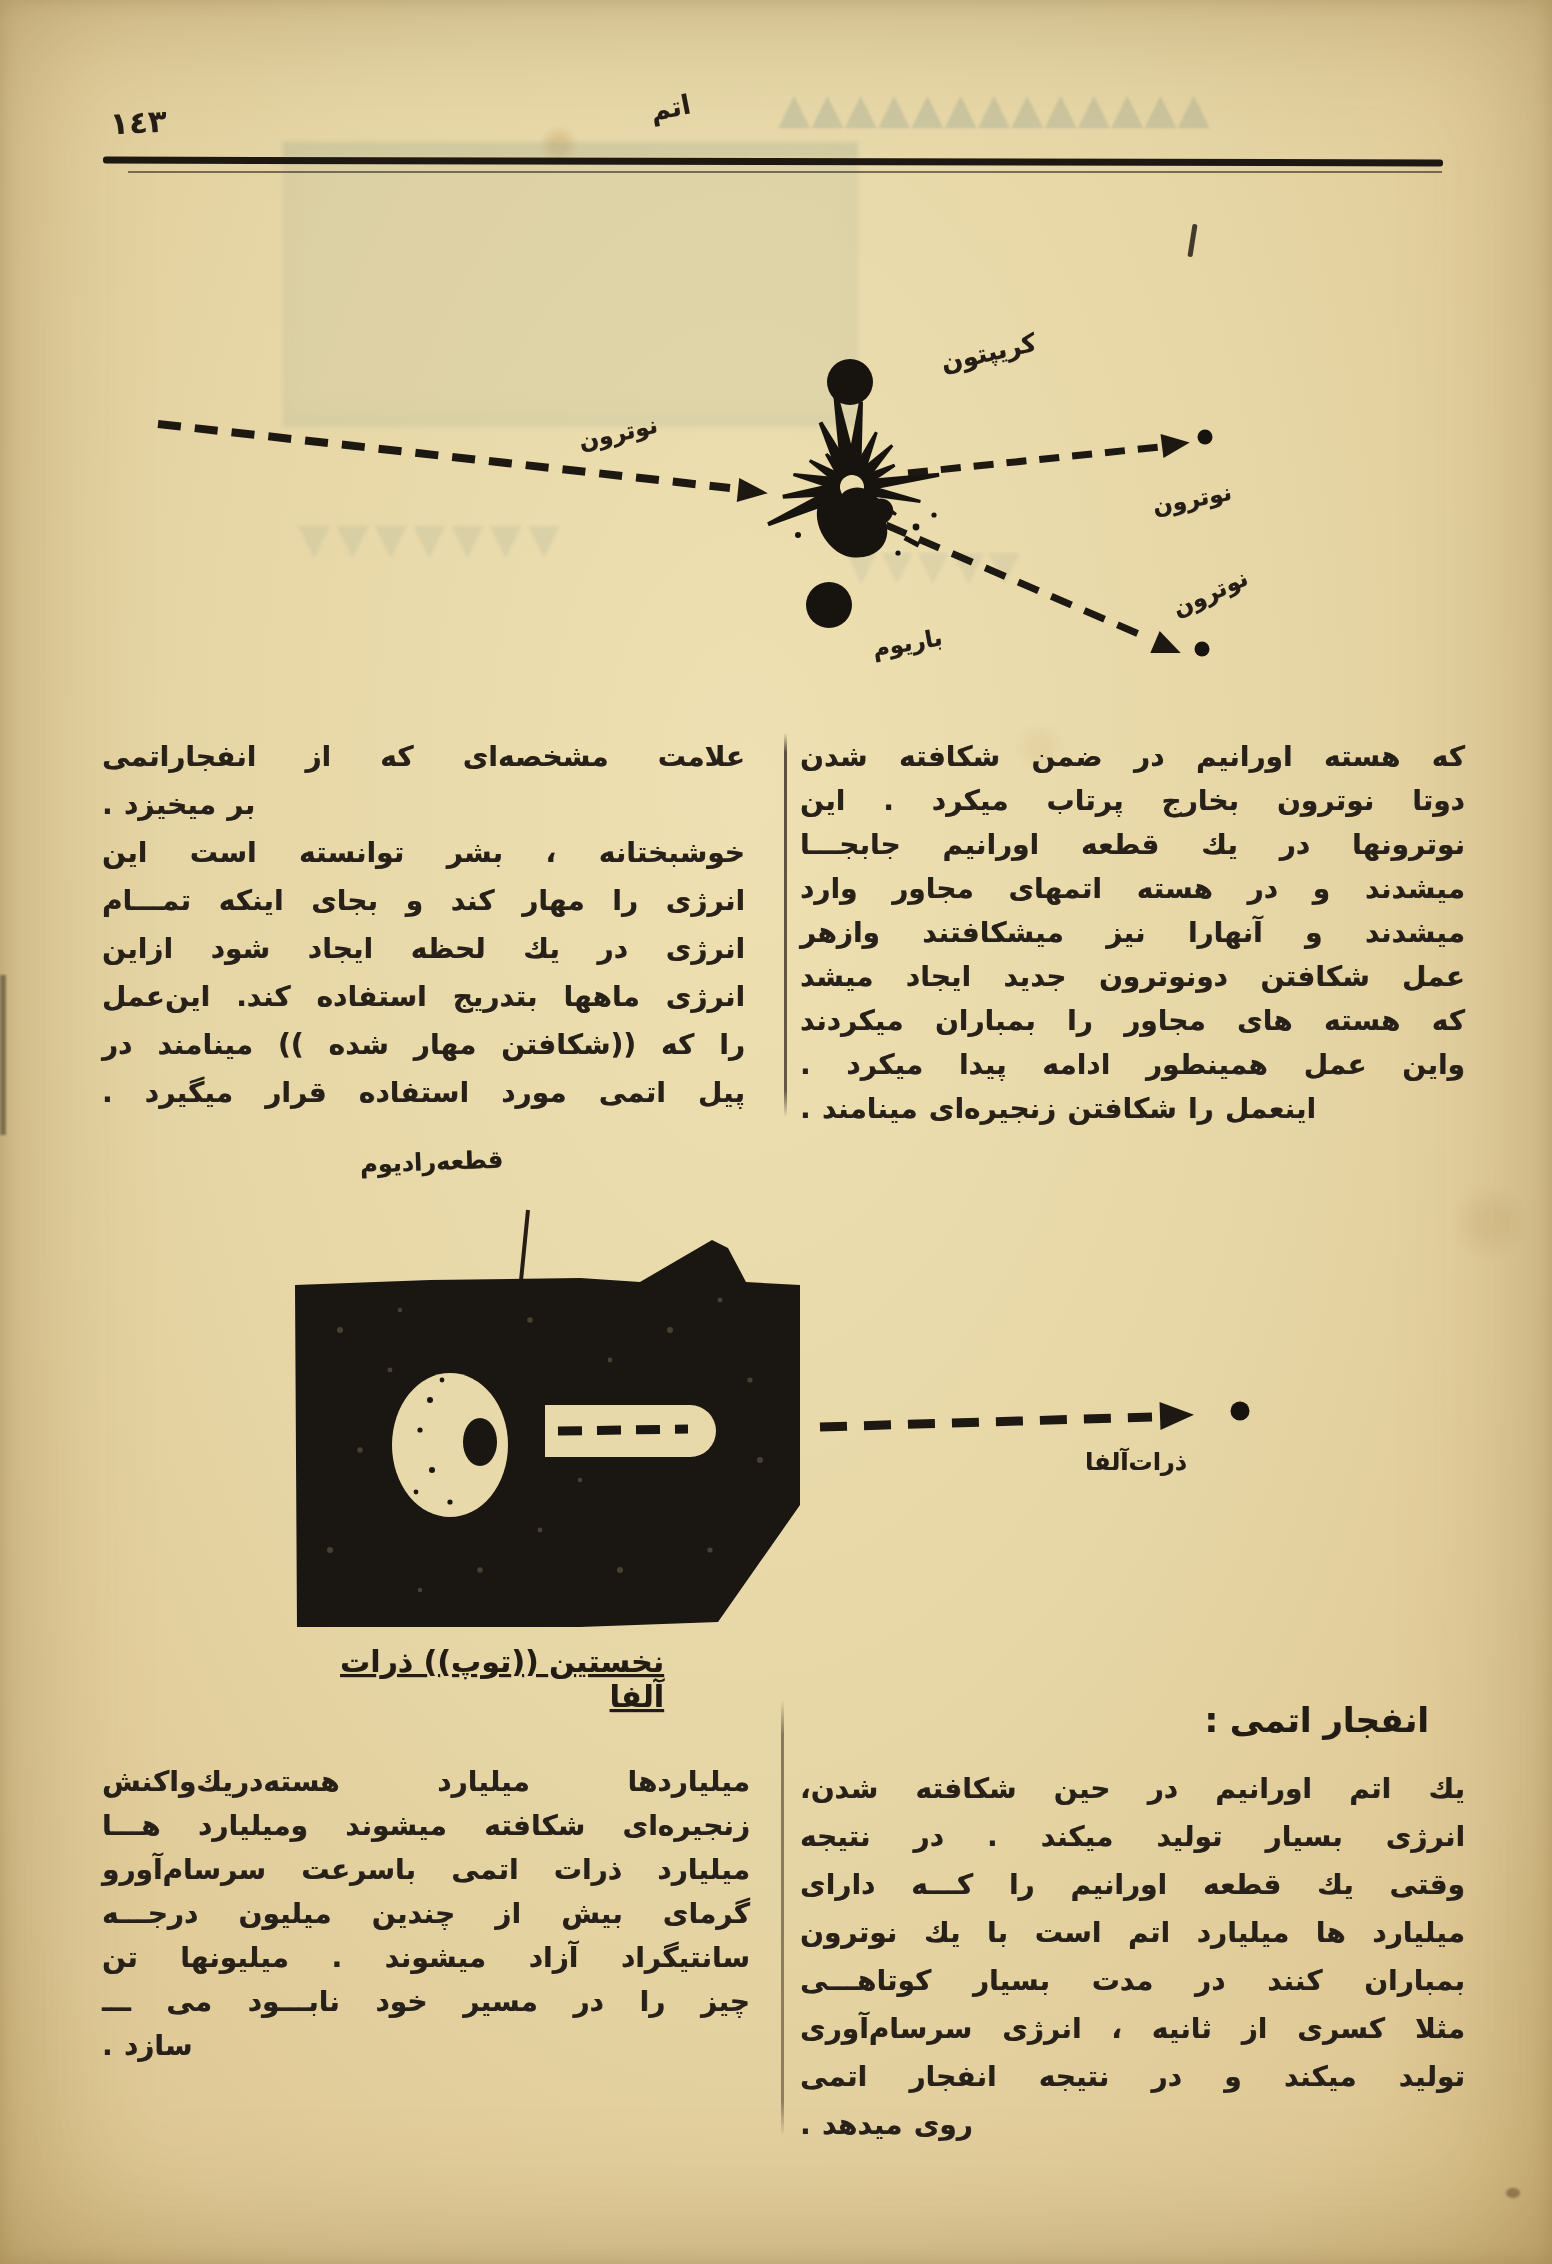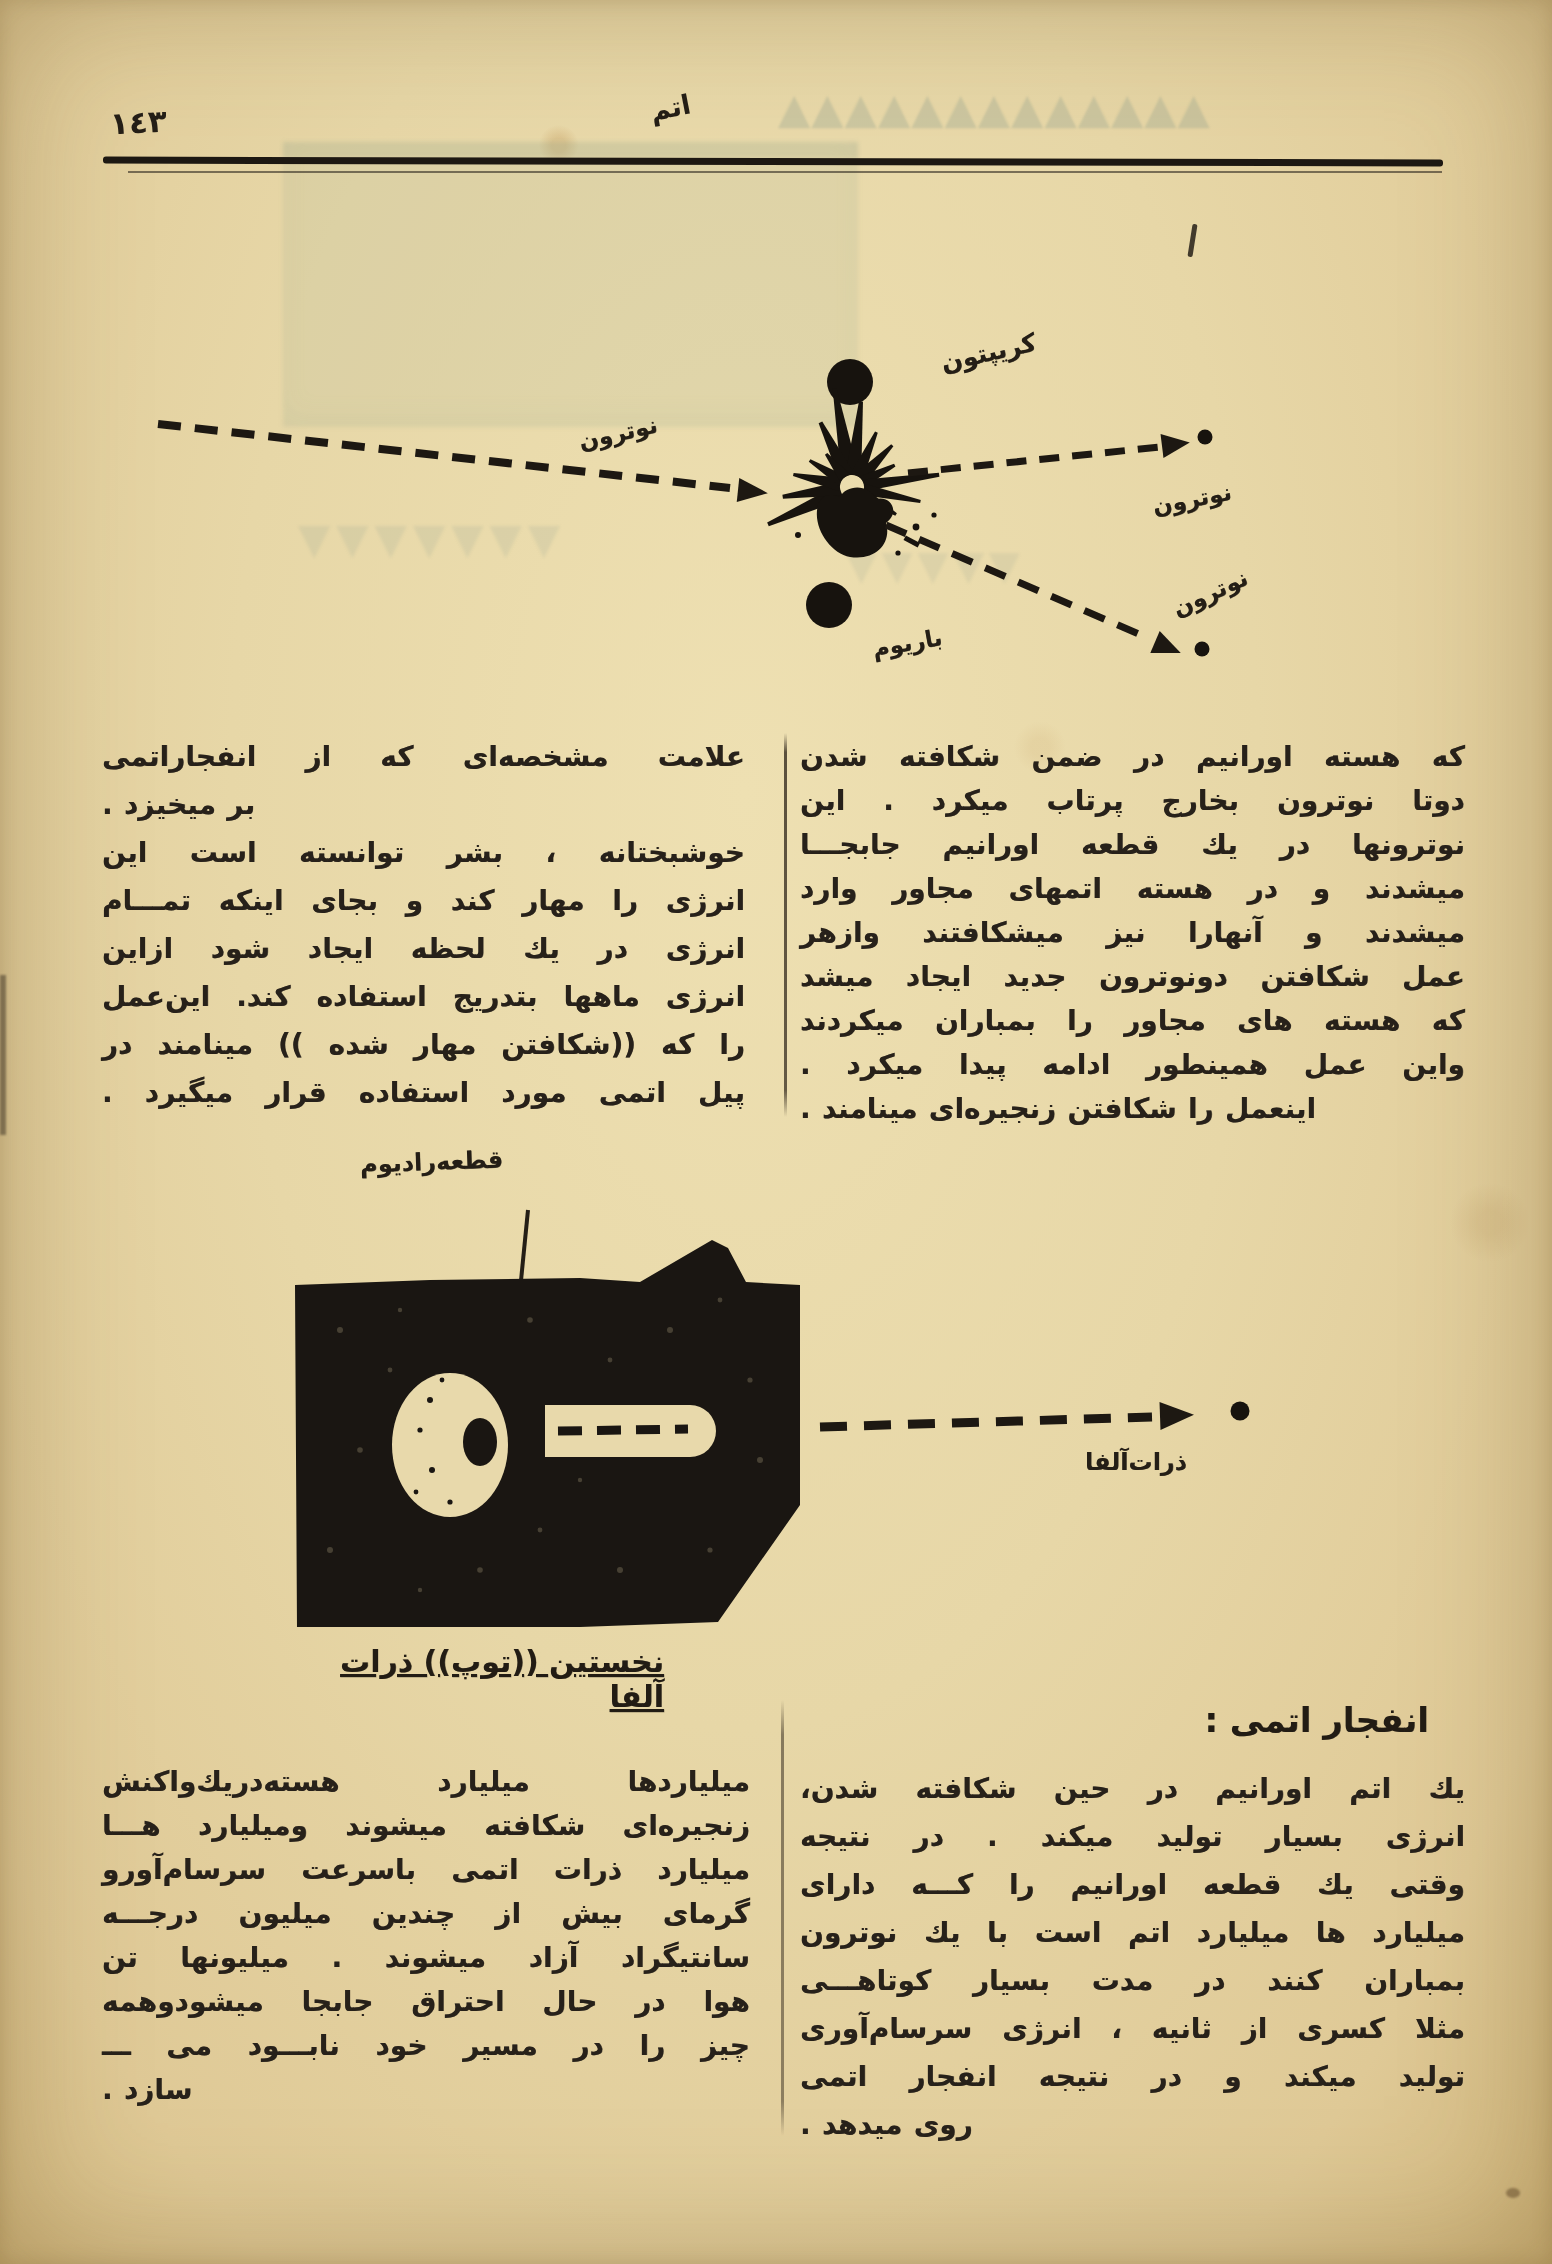--- a/index.html
+++ b/index.html
@@ -226,20 +226,19 @@
     <div class="ln">تولید میکند و در نتیجه انفجار اتمی</div>
     <div class="ln fl">روی میدهد .</div>
   </div>
 
   <div class="col col-bl">
     <div class="ln">میلیاردها میلیارد هسته‌دریك‌واکنش</div>
     <div class="ln">زنجیره‌ای شکافته میشوند ومیلیارد هـــا</div>
     <div class="ln">میلیارد ذرات اتمی باسرعت سرسام‌آورو</div>
     <div class="ln">گرمای بیش از چندین میلیون درجـــه</div>
     <div class="ln">سانتیگراد آزاد میشوند . میلیونها تن</div>
-    <div class="ln">هوا در حال احتراق جابجا میشودوهمه</div>
     <div class="ln">چیز را در مسیر خود نابـــود می ـــ</div>
     <div class="ln fl">سازد .</div>
   </div>
 
   <div class="credit"></div>
 
 </div>
 
 </body></html>

